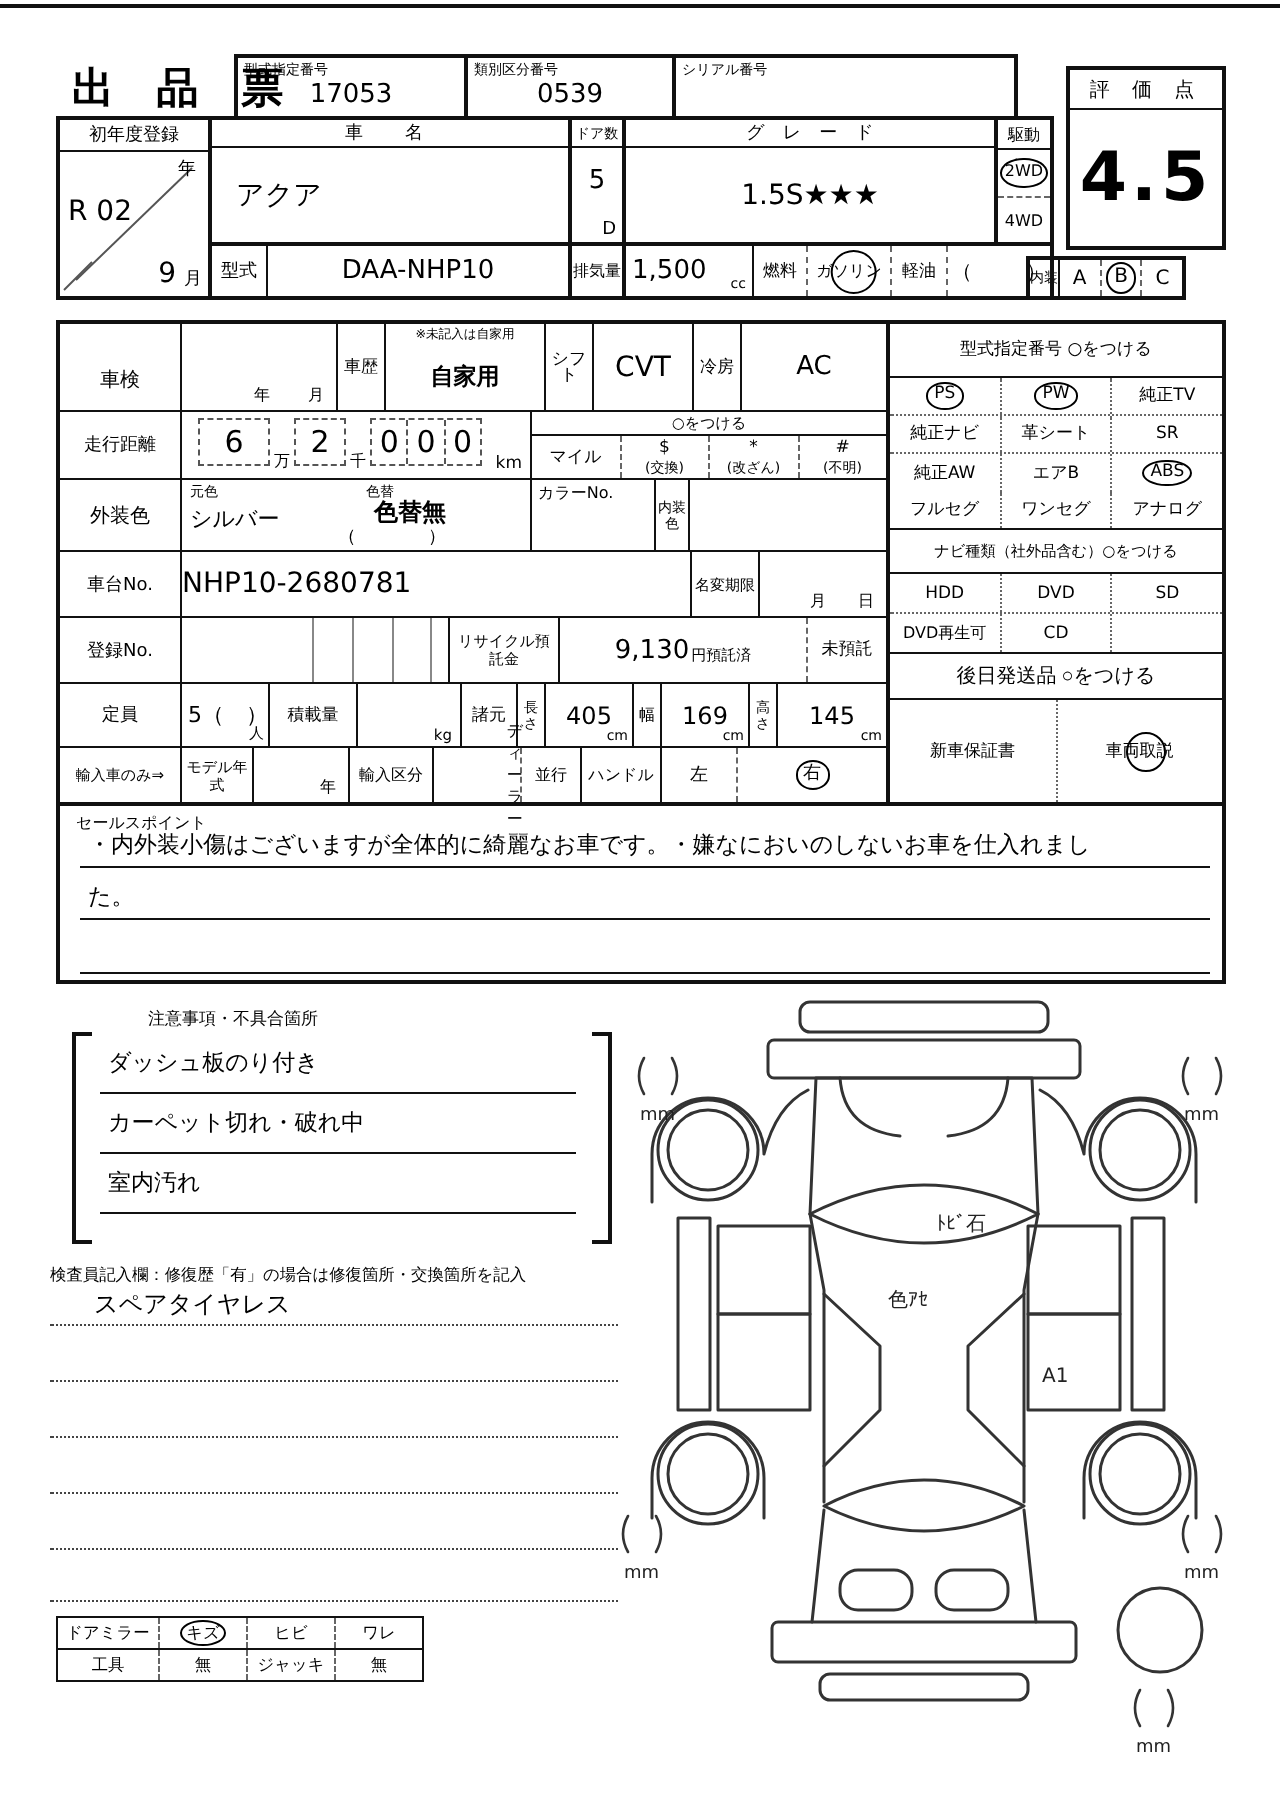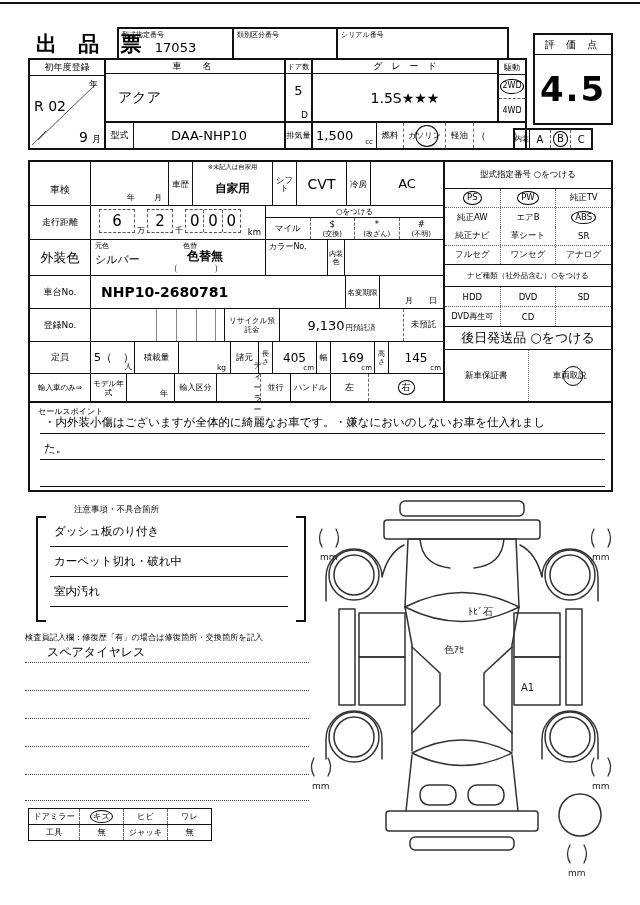--- a/index.html
+++ b/index.html
@@ -35,20 +35,21 @@
 
   <div class="abs" style="left:36px;top:30px;font-size:21px;font-weight:bold;letter-spacing:7px;">出 品 票</div>
 
   <div class="abs flex" style="left:117px;top:27px;height:33px;">
     <div class="bx rel" style="width:117px;">
       <span class="abs tiny" style="left:3px;top:1px;">型式指定番号</span>
       <div class="ctr" style="height:100%;padding-top:8px;font-size:13px;">17053</div>
     </div>
     <div class="bx rel" style="width:106px;margin-left:-2px;">
       <span class="abs tiny" style="left:3px;top:1px;">類別区分番号</span>
+      <div class="ctr" style="height:100%;padding-top:8px;font-size:13px;">0539</div>
     </div>
     <div class="bx rel" style="width:173px;margin-left:-2px;">
       <span class="abs tiny" style="left:3px;top:1px;">シリアル番号</span>
       <div class="ctr" style="height:100%;padding-top:8px;font-size:13px;"></div>
     </div>
   </div>
 
   <div class="abs bx fc" style="left:533px;top:33px;width:80px;height:92px;">
     <div class="ctr" style="height:20px;border-bottom:1.5px solid #111;font-size:10px;letter-spacing:4px;">評 価 点</div>
     <div class="ctr" style="flex:1;font-size:34px;font-weight:bold;letter-spacing:2px;">4.5</div>
@@ -182,38 +183,38 @@
           </div>
           <div class="fc ctr dl" style="flex:1;">
             <span style="font-size:8.5px;">#</span>
             <span style="font-size:7px;">(不明)</span>
           </div>
         </div>
       </div>
     </div>
 
     <div class="flex rowsep" style="height:36px;">
-      <div class="ctr" style="width:60px;font-size:13px;">外装色</div>
+      <div class="ctr" style="width:60px;font-size:10px;">外装色</div>
       <div class="rel sl" style="width:175px;">
         <span class="abs tiny" style="left:4px;top:1px;">元色</span>
         <span class="abs" style="left:4px;top:12px;font-size:11px;">シルバー</span>
         <span class="abs tiny" style="left:92px;top:1px;">色替</span>
         <span class="abs" style="left:96px;top:8px;font-size:12px;font-weight:bold;">色替無</span>
         <span class="abs" style="left:78px;bottom:0;font-size:9px;">（　　　　）</span>
       </div>
       <div class="rel sL" style="width:62px;">
         <span class="abs" style="left:3px;top:1px;font-size:8px;">カラーNo.</span>
       </div>
       <div class="ctr stack sl" style="width:17px;font-size:7px;">内装色</div>
       <div class="sl" style="flex:1;"></div>
     </div>
 
     <div class="flex rowsep" style="height:33px;">
       <div class="ctr" style="width:60px;font-size:9px;">車台No.</div>
-      <div class="sl" style="flex:1;display:flex;align-items:center;padding-left:10px;font-size:14px;font-weight:bold;">NHP10-2680781</div>
+      <div class="sl" style="flex:1;display:flex;align-items:center;font-size:14px;">NHP10-2680781</div>
       <div class="ctr stack sL" style="width:34px;font-size:7.5px;line-height:9px;">名変期限</div>
       <div class="rel sl" style="width:64px;">
         <span class="abs" style="right:6px;bottom:2px;font-size:8px;">月　　日</span>
       </div>
     </div>
 
     <div class="flex rowsep" style="height:33px;">
       <div class="ctr" style="width:60px;font-size:9px;">登録No.</div>
       <div class="sl" style="width:66px;"></div>
       <div style="width:20px;border-left:1px solid #888;"></div>
@@ -277,49 +278,49 @@
     <div class="ctr" style="height:27px;font-size:8.5px;border-bottom:1.5px solid #111;">型式指定番号 ○をつける</div>
     <div class="flex" style="height:19px;border-bottom:1px dotted #666;">
       <div class="ctr" style="flex:1;font-size:8.5px;">
           <span class="circled">PS</span>
         </div>
       <div class="ctr dotl" style="flex:1;font-size:8.5px;">
           <span class="circled">PW</span>
         </div>
       <div class="ctr dotl" style="flex:1;font-size:8.5px;">純正TV</div>
     </div>
+    <div class="flex" style="height:19px;border-bottom:1px dotted #666;">
+      <div class="ctr" style="flex:1;font-size:8.5px;">純正ナビ</div>
+      <div class="ctr dotl" style="flex:1;font-size:8.5px;">革シート</div>
+      <div class="ctr dotl" style="flex:1;font-size:8.5px;">SR</div>
+    </div>
     <div class="flex" style="height:19px;">
       <div class="ctr" style="flex:1;font-size:8.5px;">純正AW</div>
       <div class="ctr dotl" style="flex:1;font-size:8.5px;">エアB</div>
       <div class="ctr dotl" style="flex:1;font-size:8.5px;">
           <span class="circled">ABS</span>
         </div>
     </div>
-    <div class="flex" style="height:19px;border-bottom:1px dotted #666;">
-      <div class="ctr" style="flex:1;font-size:8.5px;">純正ナビ</div>
-      <div class="ctr dotl" style="flex:1;font-size:8.5px;">革シート</div>
-      <div class="ctr dotl" style="flex:1;font-size:8.5px;">SR</div>
-    </div>
     <div class="flex" style="height:18px;">
       <div class="ctr" style="flex:1;font-size:8.5px;">フルセグ</div>
       <div class="ctr dotl" style="flex:1;font-size:8.5px;">ワンセグ</div>
       <div class="ctr dotl" style="flex:1;font-size:8.5px;">アナログ</div>
     </div>
     <div class="ctr hdr-strip" style="height:23px;font-size:7.6px;">ナビ種類（社外品含む）○をつける</div>
     <div class="flex" style="height:20px;border-bottom:1px dotted #666;">
       <div class="ctr" style="flex:1;font-size:8.5px;">HDD</div>
       <div class="ctr dotl" style="flex:1;font-size:8.5px;">DVD</div>
       <div class="ctr dotl" style="flex:1;font-size:8.5px;">SD</div>
     </div>
     <div class="flex" style="height:19px;">
       <div class="ctr" style="flex:1;font-size:8px;">DVD再生可</div>
       <div class="ctr dotl" style="flex:1;font-size:8.5px;">CD</div>
       <div class="ctr dotl" style="flex:1;font-size:8.5px;"></div>
     </div>
-    <div class="ctr hdr-strip" style="height:24px;font-size:13px;">後日発送品 ○をつける</div>
+    <div class="ctr hdr-strip" style="height:24px;font-size:10px;font-family:Liberation Serif, serif;">後日発送品 ○をつける</div>
     <div class="flex" style="flex:1;">
       <div class="ctr" style="flex:1;font-size:8.5px;">新車保証書</div>
       <div class="ctr rel dotl" style="flex:1;font-size:8.5px;">
         <span>車両取説</span>
         <div class="ovalring" style="left:52%;top:50%;width:20px;height:20px;transform:translate(-40%,-50%);"></div>
       </div>
     </div>
   </div>
 
   <div class="abs bx rel" style="left:28px;top:401px;width:585px;height:91px;">

